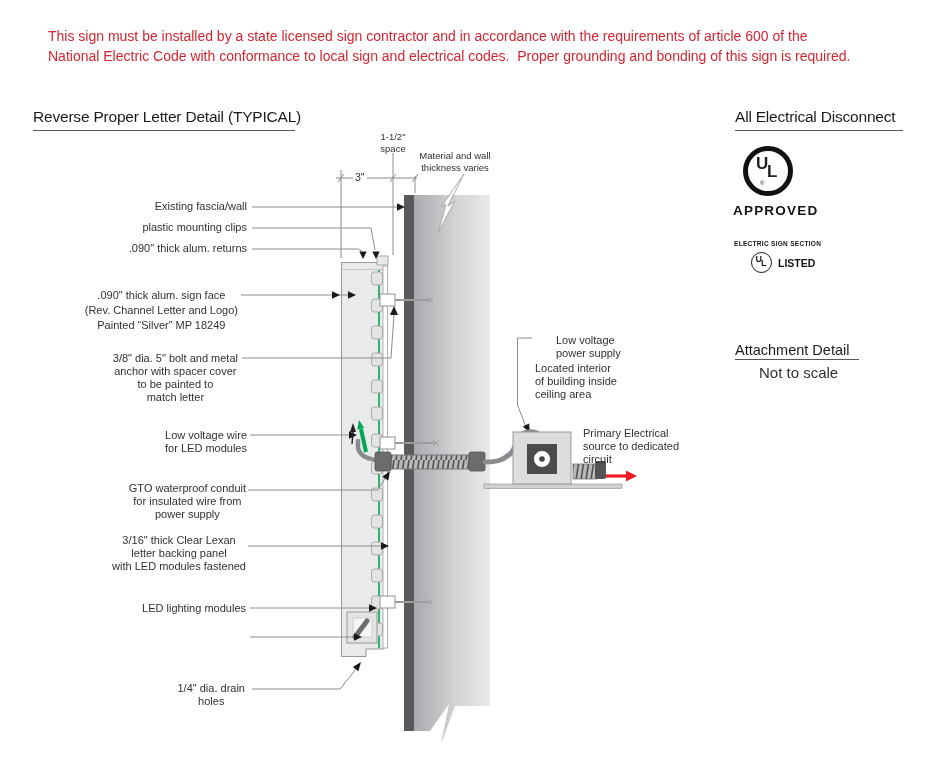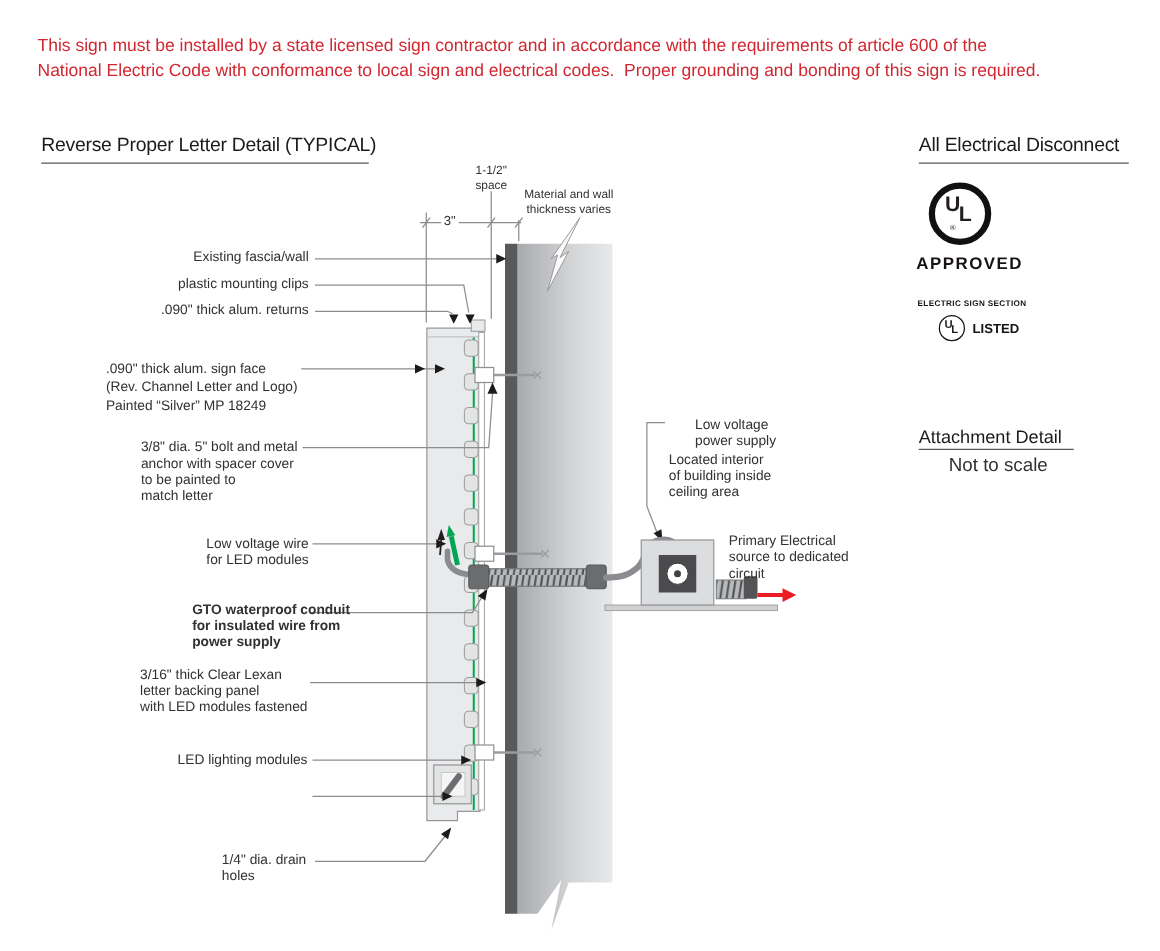--- a/index.html
+++ b/index.html
@@ -1,23 +1,23 @@
 <!DOCTYPE html>
 <html><head>
 <meta charset="utf-8">
 <style>
   html,body{margin:0;padding:0;background:#fff;}
   .page{position:relative;width:928px;height:761px;background:#fff;overflow:hidden;
         font-family:"Liberation Sans",sans-serif;color:#231f20;}
-  .warning{position:absolute;left:30px;top:27px;width:872px;
+  .warning{position:absolute;left:48px;top:27px;width:872px;
            font-size:14px;line-height:19.5px;color:#d22630;white-space:pre-wrap;}
   .h1{position:absolute;font-size:15.5px;line-height:18px;color:#1e1a1b;letter-spacing:-0.2px;}
   .rule{position:absolute;height:1px;background:#55575a;}
   .lbl{position:absolute;font-size:11px;line-height:13px;color:#333031;white-space:pre-line;}
-  .lbl.r{text-align:left;}
+  .lbl.r{text-align:center;}
   .lbl.c{text-align:center;}
   .lbl.sm{font-size:9.5px;line-height:11.5px;}
   .lh15{line-height:15px;}
   .dim3{position:absolute;font-size:10.5px;color:#333031;background:#fff;padding:0 2px;}
   .h2{position:absolute;font-size:14.5px;color:#1e1a1b;}
   .note{position:absolute;font-size:15px;color:#333031;margin-left:24px;}
   .approved{position:absolute;font-size:13.5px;font-weight:700;letter-spacing:1.2px;color:#171314;}
   .section{position:absolute;font-size:6.5px;font-weight:600;letter-spacing:0.3px;color:#171314;}
   .listed{position:absolute;font-size:10.5px;font-weight:600;color:#171314;}
   .ulbig{position:absolute;left:743px;top:146px;width:40px;height:40px;border:5px solid #111;
@@ -181,21 +181,21 @@
   <div class="lbl r" style="right:681px;top:242px;">.090" thick alum. returns</div>
   <div class="lbl r lh15" style="right:690px;top:288px;">.090" thick alum. sign face
 (Rev. Channel Letter and Logo)
 Painted “Silver” MP 18249</div>
   <div class="lbl r" style="right:690px;top:352px;">3/8" dia. 5" bolt and metal
 anchor with spacer cover
 to be painted to
 match letter</div>
   <div class="lbl r" style="right:681px;top:429px;">Low voltage wire
 for LED modules</div>
-  <div class="lbl r" style="right:648px;top:482px;font-weight:bold;">GTO waterproof conduit
+  <div class="lbl r" style="right:682px;top:482px;">GTO waterproof conduit
 for insulated wire from
 power supply</div>
   <div class="lbl r" style="right:682px;top:534px;">3/16" thick Clear Lexan
 letter backing panel
 with LED modules fastened</div>
   <div class="lbl r" style="right:682px;top:602px;">LED lighting modules</div>
   <div class="lbl r" style="right:683px;top:682px;">1/4" dia. drain
 holes</div>
 
   <div class="lbl c sm" style="left:368px;top:131px;width:50px;">1-1/2"

